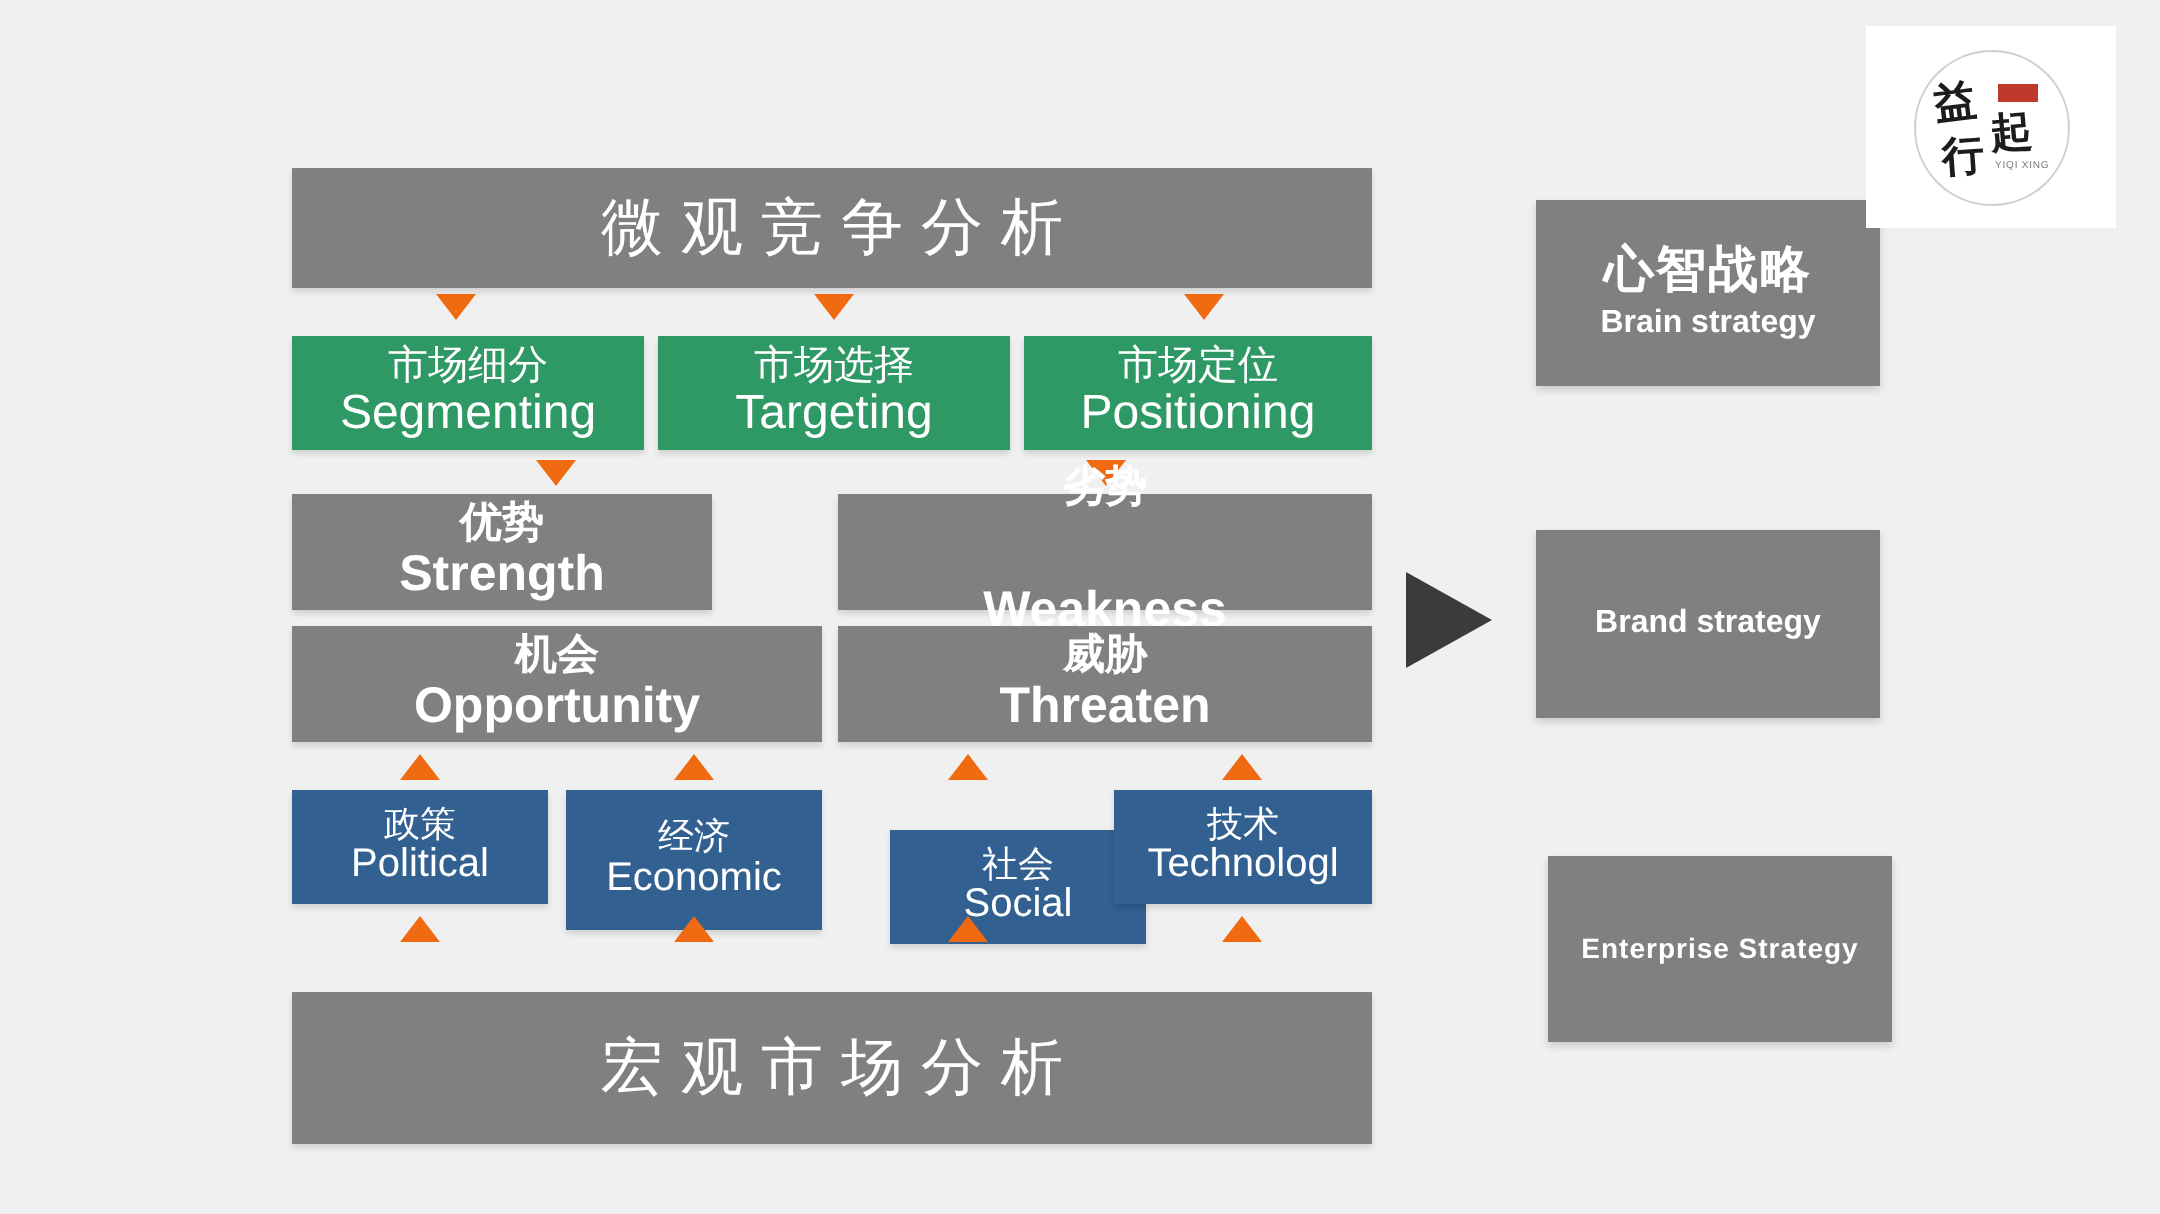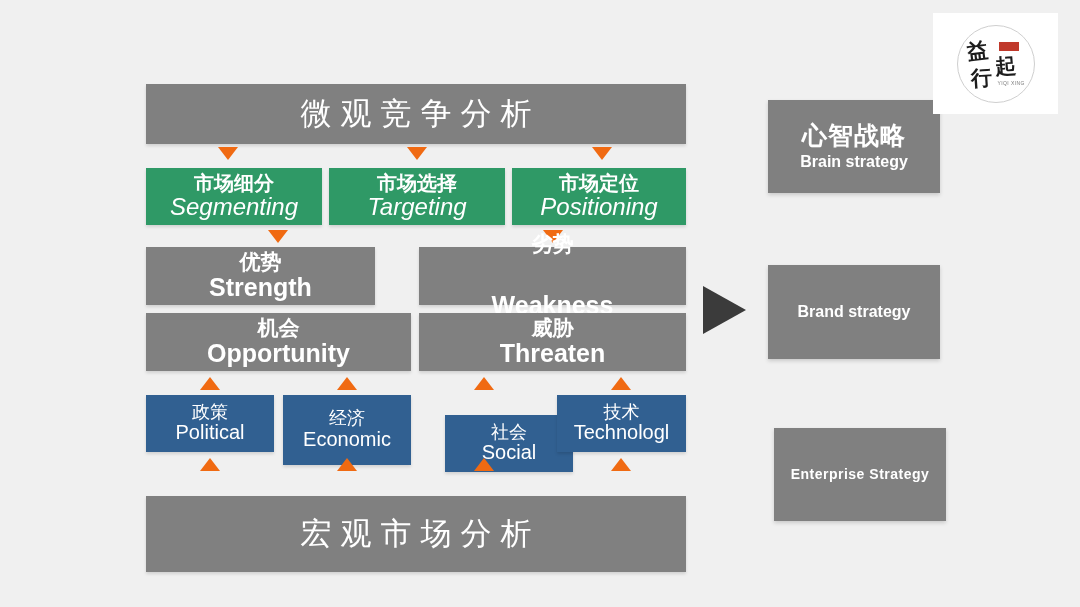--- a/index.html
+++ b/index.html
@@ -48,28 +48,27 @@
     font-weight: 400;
   }
 
   
   .green {
     background: #2f9966;
     box-shadow: 0 2px 3px rgba(0,0,0,0.13);
   }
   .green .cn {
     font-size: 20px;
-    font-weight: 700;
+    font-weight: 400;
     margin-bottom: 0;
     text-align: center;
   }
   .green .en {
     font-size: 24px;
     font-weight: 400;
-    font-style: italic;
   }
 
   
   .swot {
     background: #808080;
     box-shadow: 0 2px 3px rgba(0,0,0,0.13);
   }
   .swot .cn {
     font-size: 21px;
     font-weight: bold;
@@ -216,21 +215,21 @@
     <span class="en">Targeting</span>
   </div>
   <div class="box green" style="left:512px; top:168px; width:174px; height:57px;">
     <span class="cn">市场定位</span>
     <span class="en">Positioning</span>
   </div>
 
   <div class="tri tri-down" style="left:268px; top:230px;"></div>
   <div class="tri tri-down" style="left:543px; top:230px;"></div>
 
-  <div class="box swot" style="left:146px; top:247px; width:229px; height:58px;">
+  <div class="box swot" style="left:146px; top:247px; width:210px; height:58px;">
     <span class="cn">优势</span>
     <span class="en">Strength</span>
   </div>
   <div class="box swot" style="left:419px; top:247px; width:267px; height:58px;gap:36px;">
     <span class="cn">劣势</span>
     <span class="en">Weakness</span>
   </div>
 
   <div class="box swot" style="left:146px; top:313px; width:265px; height:58px;">
     <span class="cn">机会</span>

